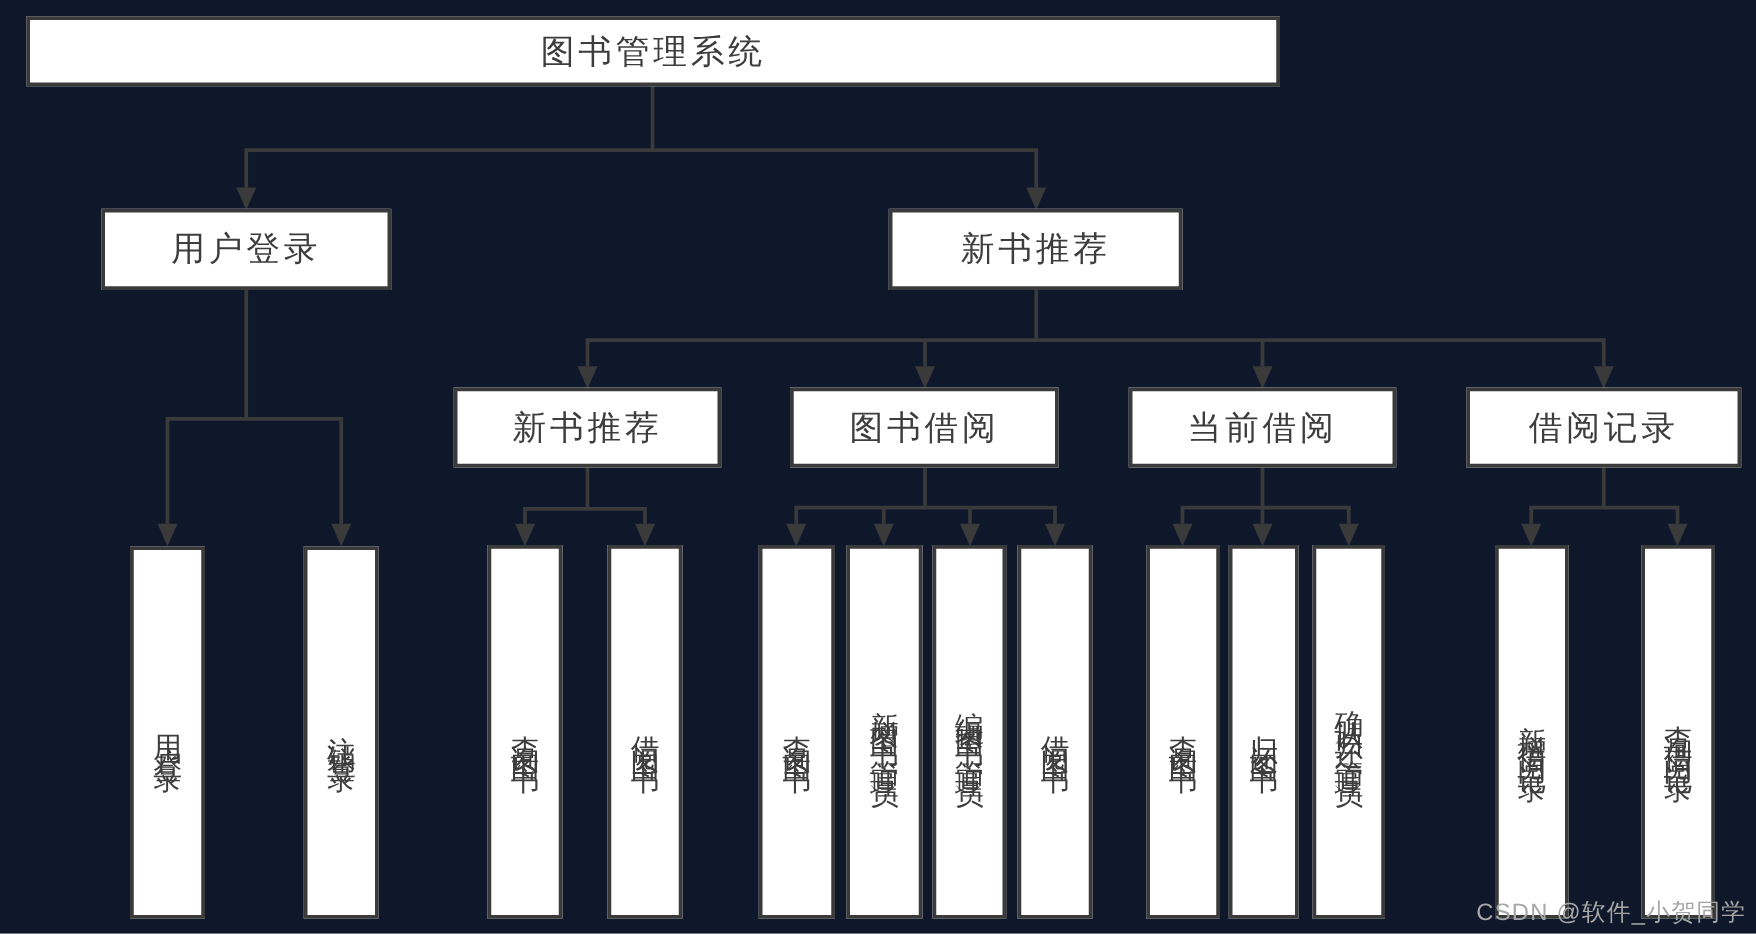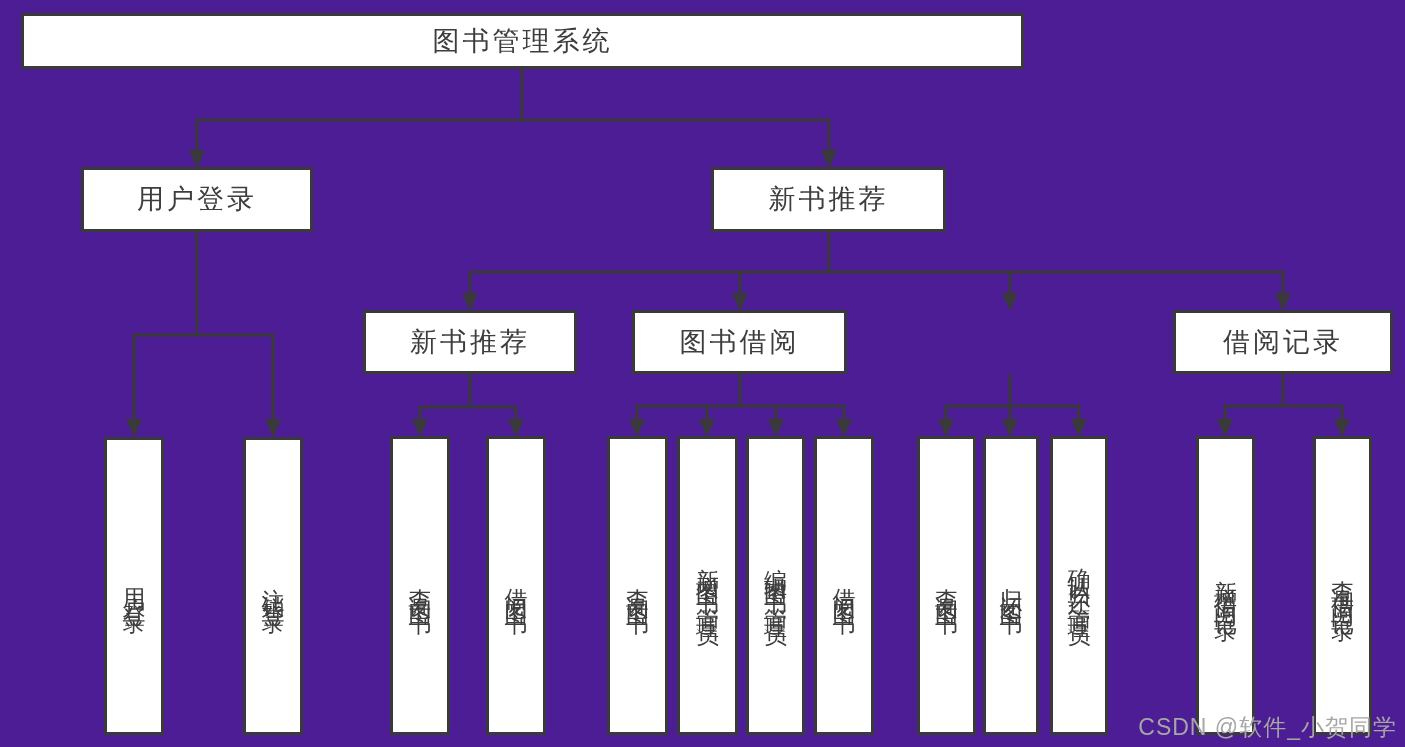--- a/index.html
+++ b/index.html
@@ -1,19 +1,19 @@
 <!DOCTYPE html>
 <html><head>
 <meta charset="utf-8">
 <style>
   html,body{margin:0;padding:0;background:#ffffff;}
   .canvas{
     position:relative;
     width:1405px;height:747px;
-    background:#4c1d95;
+    background:#0f172a;
     font-family:"Liberation Sans","DejaVu Sans",sans-serif;
     overflow:hidden;
   }
   svg.connectors{position:absolute;left:0;top:0;}
   .node{
     position:absolute;
     box-sizing:border-box;
     border:3px solid #3a3a3a;
     background:#ffffff;
     display:flex;align-items:center;justify-content:center;
@@ -28,21 +28,21 @@
   .node.v span{
     writing-mode:vertical-rl;
     text-orientation:mixed;
     font-size:23px;
     letter-spacing:8px;
     line-height:1;
   }
   .watermark{
     position:absolute;
     right:8px;bottom:4px;
-    font-size:23px;
+    font-size:19px;
     color:#a6a6a6;
     letter-spacing:1px;
     white-space:nowrap;
   }
 </style>
 </head>
 <body>
 
 <div class="canvas">
 
@@ -118,20 +118,23 @@
   <div class="node h" style="left:711px;top:167px;width:235px;height:65px">
     <span>新书推荐</span>
   </div>
 
   <div class="node h" style="left:363px;top:310px;width:214px;height:64px">
     <span>新书推荐</span>
   </div>
   <div class="node h" style="left:632px;top:310px;width:215px;height:64px">
     <span>图书借阅</span>
   </div>
+  <div class="node h" style="left:903px;top:310px;width:214px;height:64px">
+    <span>当前借阅</span>
+  </div>
   <div class="node h" style="left:1173px;top:310px;width:220px;height:64px">
     <span>借阅记录</span>
   </div>
 
   <div class="node v" style="left:104px;top:437px;width:60px;height:298px">
     <span>用户登录</span>
   </div>
   <div class="node v" style="left:243px;top:437px;width:60px;height:298px">
     <span>注销登录</span>
   </div>

